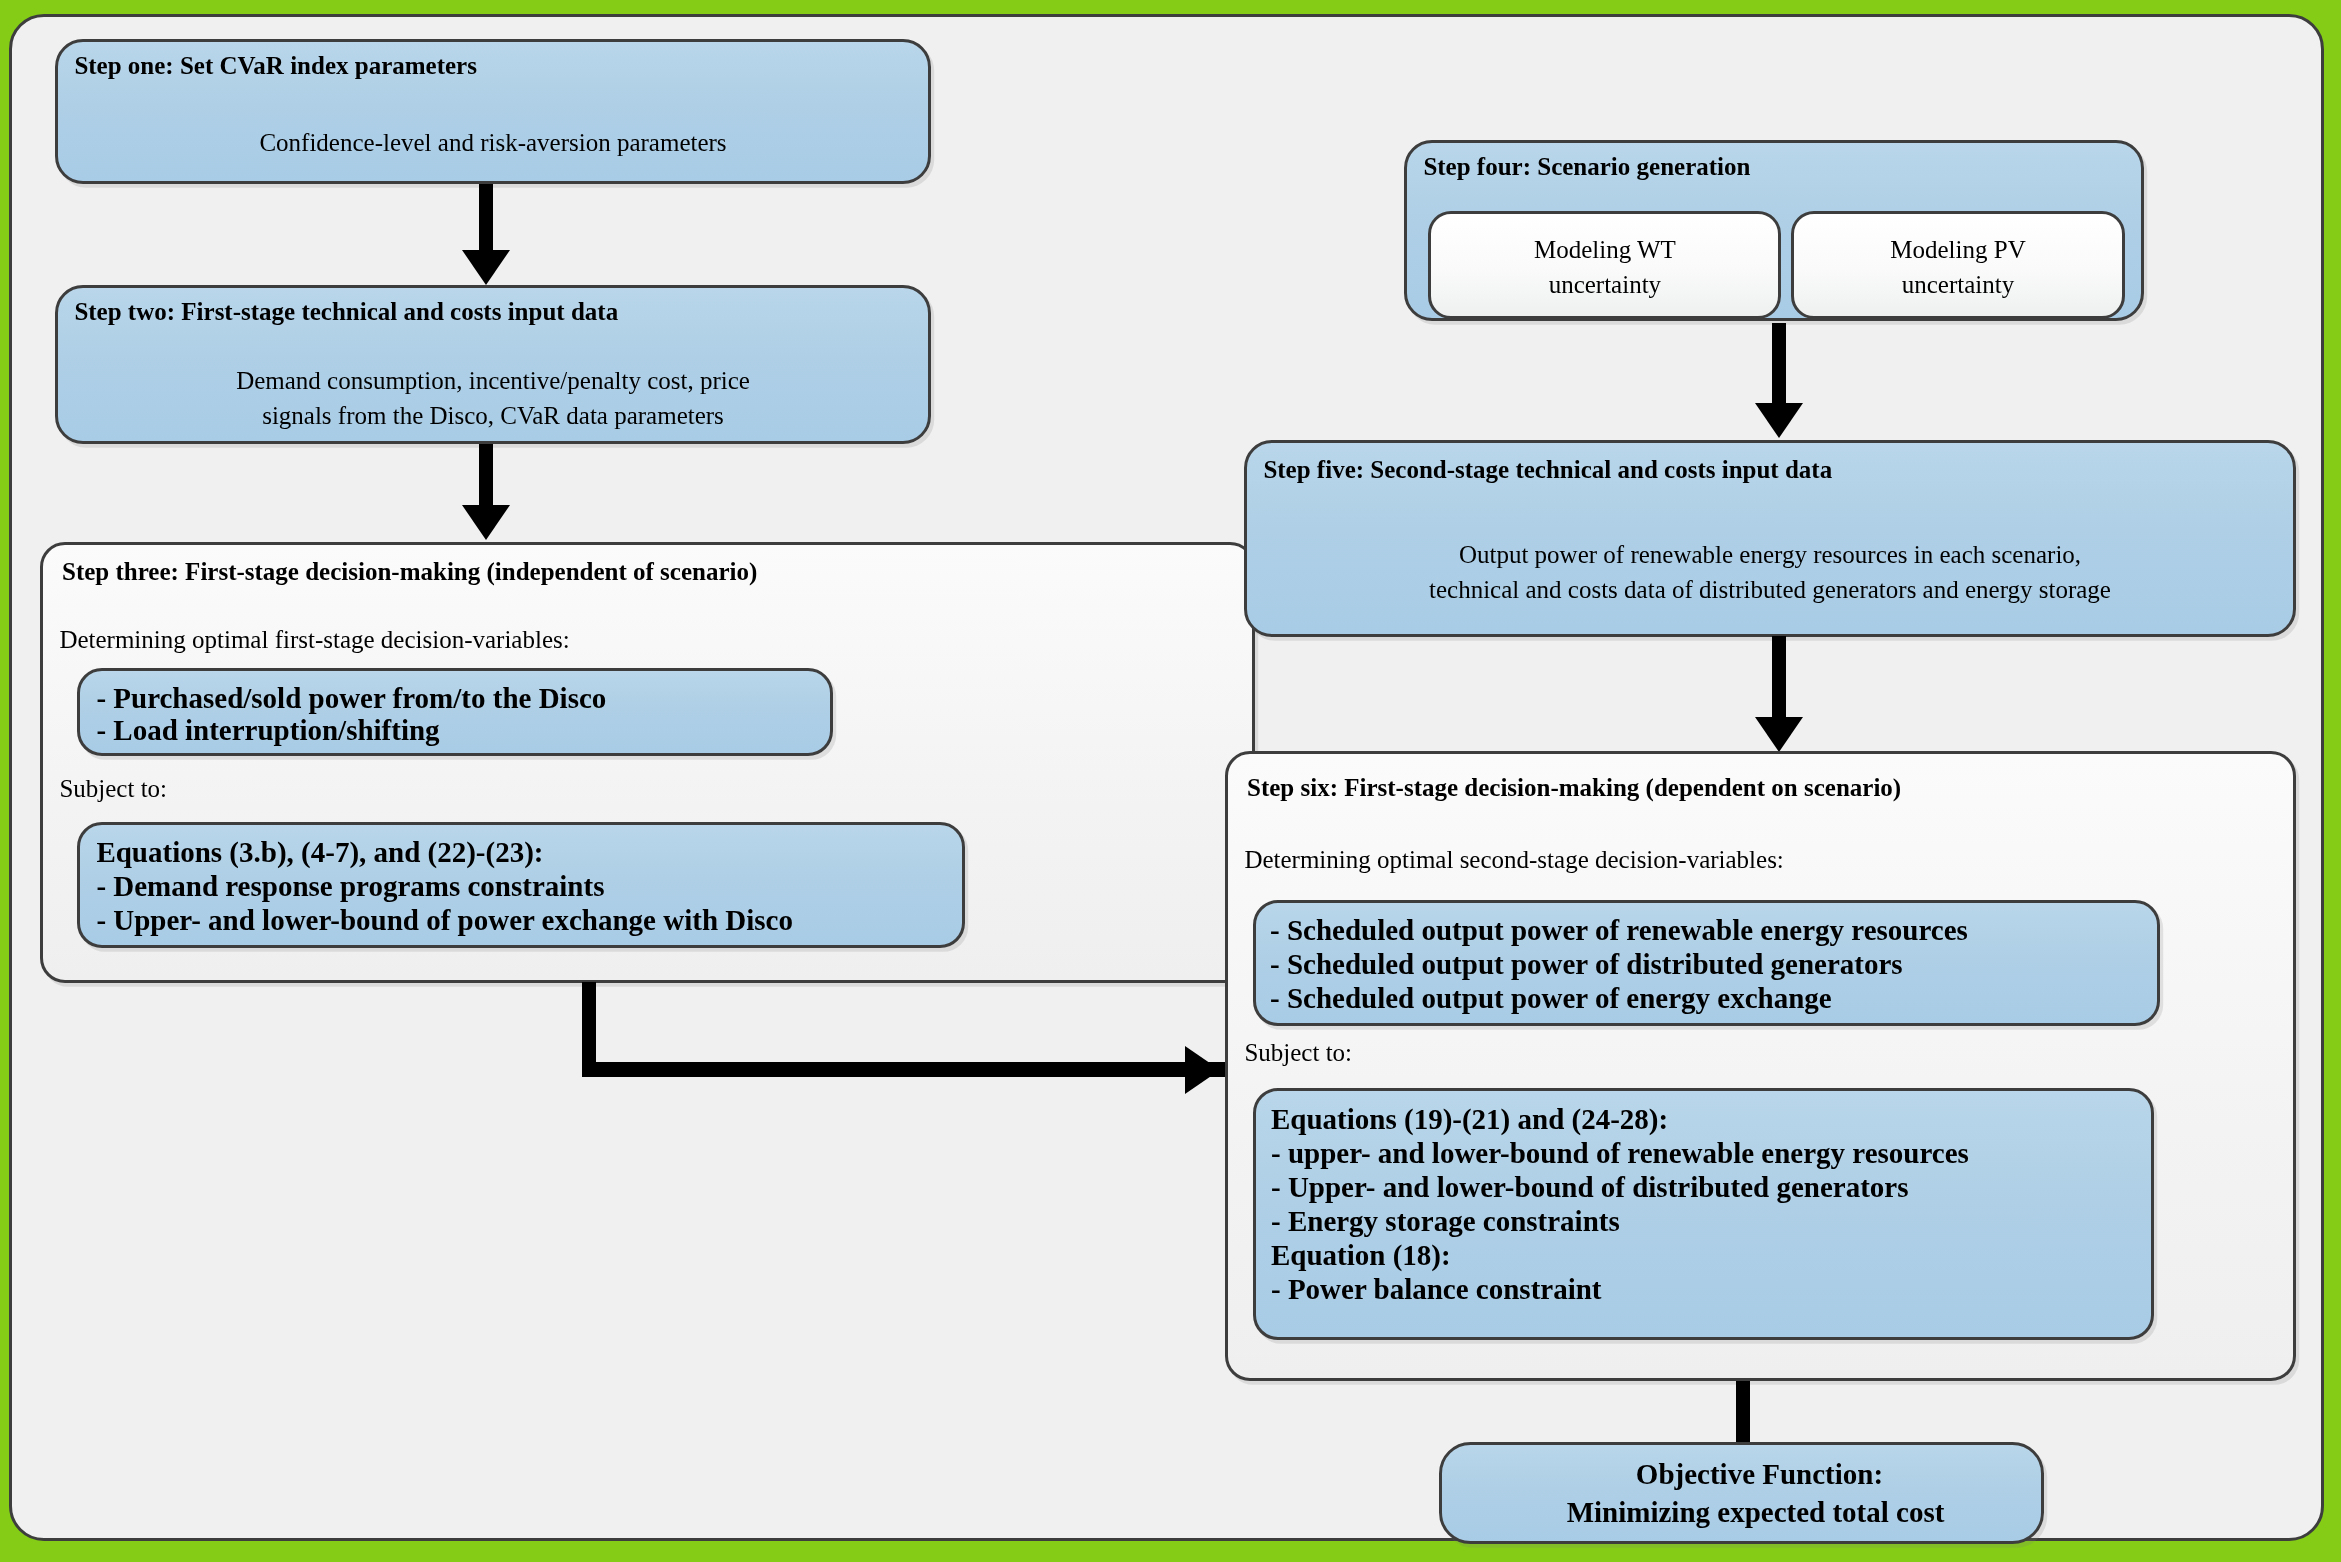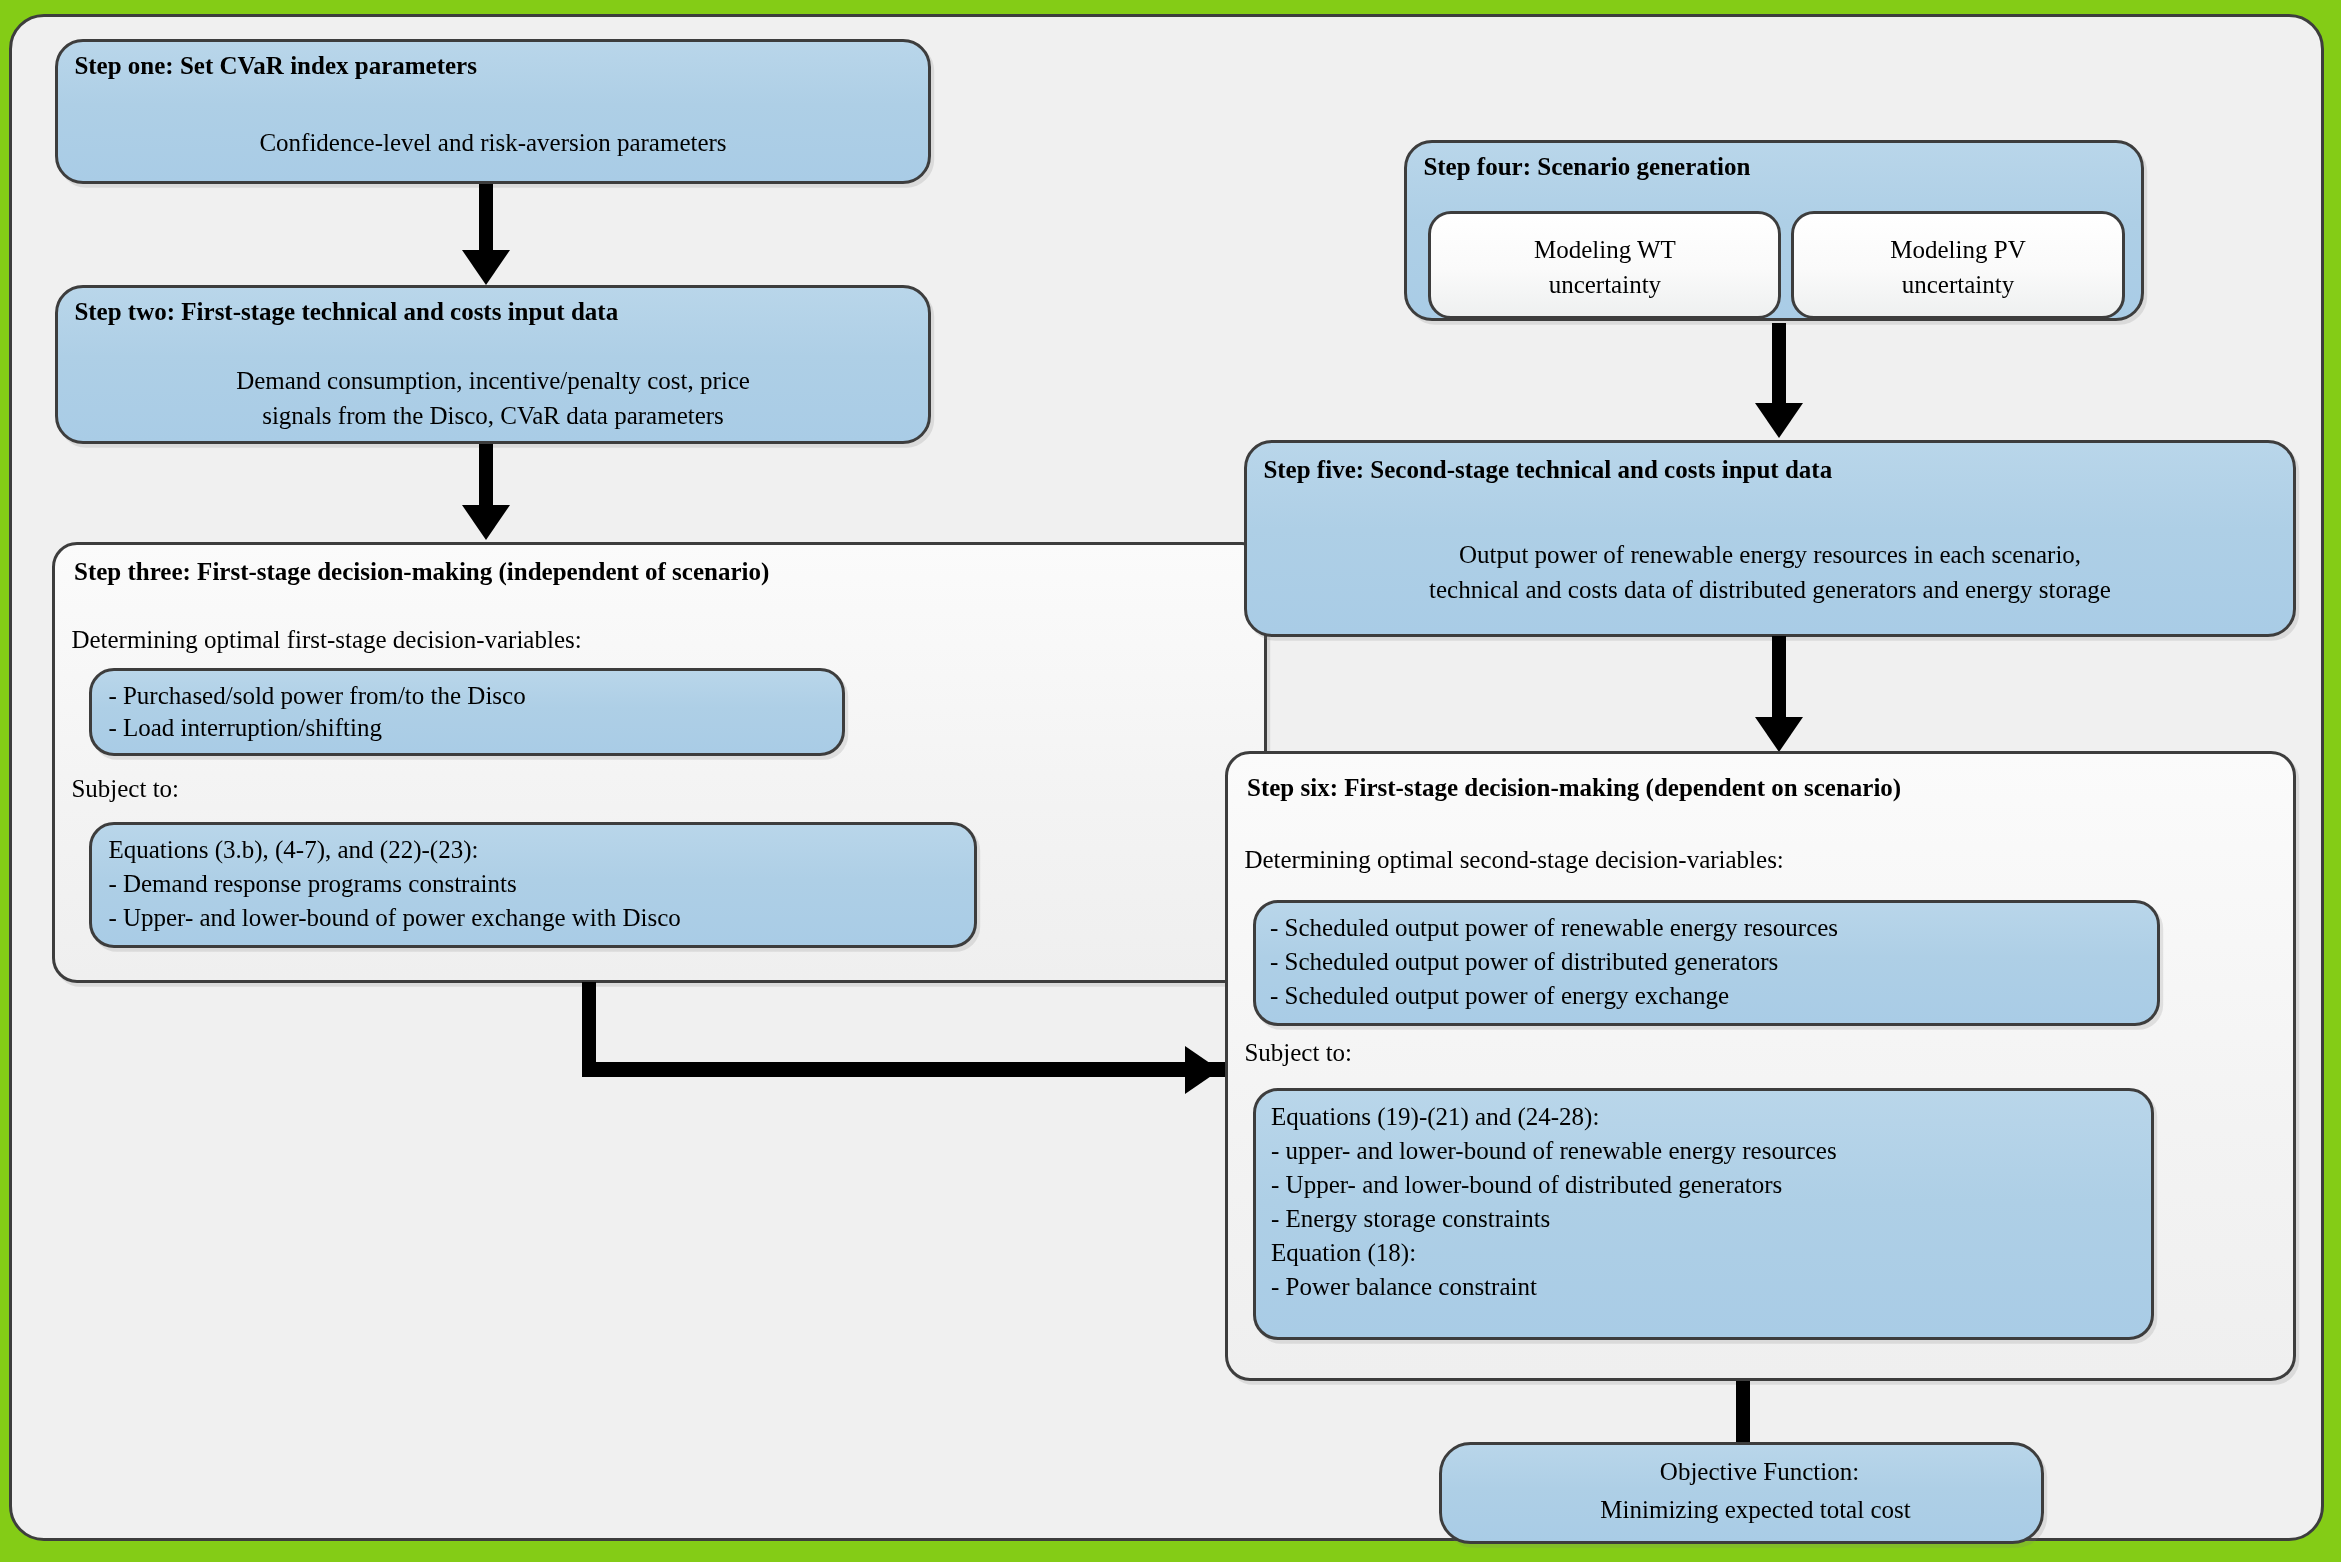--- a/index.html
+++ b/index.html
@@ -32,21 +32,21 @@
     font-weight:bold;color:#000;
     font-family:"Liberation Serif",serif;
   }
   .body{
     color:#000;font-family:"Liberation Serif",serif;
   }
 
   
   .t-head{font-size:25px;font-weight:bold;line-height:1.15;}
   .t-body{font-size:25px;line-height:1.32;}
-  .t-bodyb{font-size:25px;font-weight:normal;line-height:1.32;}
+  .t-bodyb{font-size:29px;font-weight:bold;line-height:1.32;}
   .center{text-align:center;}
 
   
   .arrow-v{position:absolute;background:#000;}
   .arrow-head-down{
     position:absolute;width:0;height:0;
     border-left:24px solid transparent;border-right:24px solid transparent;
     border-top:35px solid #000;
   }
   .arrow-head-right{
@@ -77,21 +77,21 @@
     <div class="title t-head" style="position:absolute;left:16.4px;top:10px;">Step two: First-stage technical and costs input data</div>
     <div class="body t-body center" style="position:absolute;left:0;right:0;top:76px;">Demand consumption, incentive/penalty cost, price</div>
     <div class="body t-body center" style="position:absolute;left:0;right:0;top:111px;">signals from the Disco, CVaR data parameters</div>
   </div>
 
   <div>
     <div class="arrow-v" style="left:479px;top:444px;width:14px;height:69px;"></div>
     <div class="arrow-head-down" style="left:462px;top:505px;"></div>
   </div>
 
-  <div class="node plain" style="left:52px;top:542px;width:1215px;height:441px;border-radius:25px;">
+  <div class="node plain" style="left:40px;top:542px;width:1215px;height:441px;border-radius:25px;">
 
     <div class="title t-head" style="position:absolute;left:19px;top:12.6px;">Step three: First-stage decision-making (independent of scenario)</div>
 
     <div class="body t-body" style="position:absolute;left:16.4px;top:78px;">Determining optimal first-stage decision-variables:</div>
 
     <div class="node" style="left:34px;top:123px;width:756px;height:88px;border-radius:25px;">
       <div class="body t-bodyb" style="position:absolute;left:16.4px;top:7.6px;">- Purchased/sold power from/to the Disco</div>
       <div class="body t-bodyb" style="position:absolute;left:16.4px;top:40px;">- Load interruption/shifting</div>
     </div>
 

